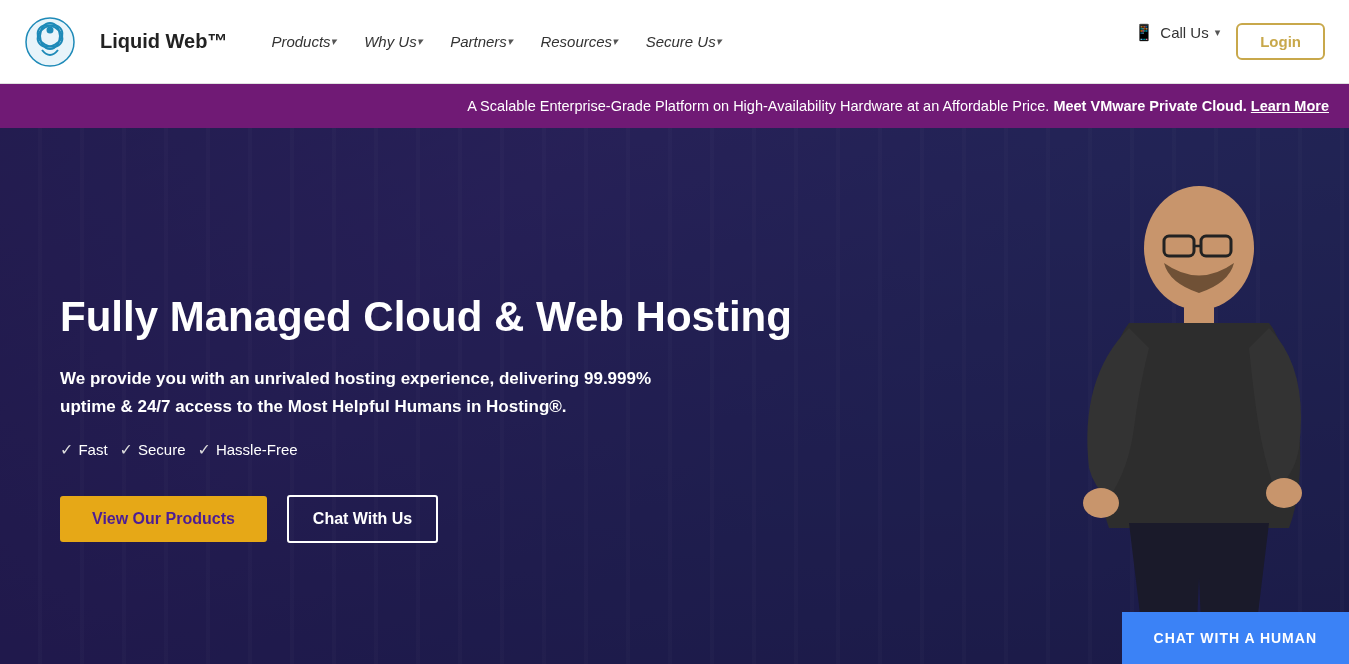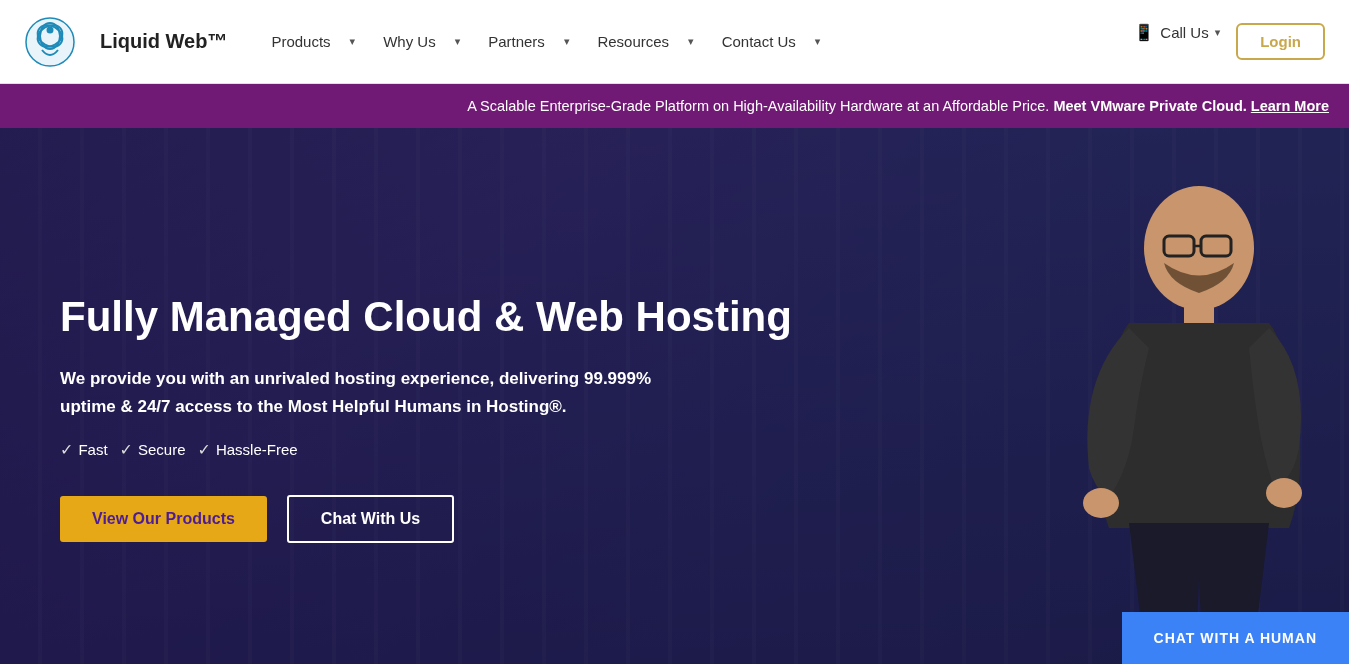--- a/index.html
+++ b/index.html
@@ -34,28 +34,29 @@
     }
     .nav-links {
       display: flex;
       align-items: center;
       gap: 4px;
       flex: 1;
     }
     .nav-item {
       display: flex;
       align-items: center;
-      gap: 19px;
+      gap: 0;
       padding: 8px 12px;
       font-size: 15px;
       color: #333;
       cursor: pointer;
       white-space: nowrap;
       text-decoration: none;
       font-weight: 500;
+      font-style: italic;
     }
     .nav-chevron {
       font-size: 11px;
       color: #555;
     }
     .nav-right {
       display: flex;
       align-items: flex-start;
       gap: 16px;
     }
@@ -172,21 +173,21 @@
       padding: 14px 32px;
       font-size: 16px;
       font-weight: 700;
       cursor: pointer;
       border-radius: 3px;
     }
     .btn-outline {
       background: transparent;
       color: #fff;
       border: 2px solid #fff;
-      padding: 13px 32px;
+      padding: 13px 24px;
       font-size: 16px;
       font-weight: 700;
       cursor: pointer;
       border-radius: 3px;
     }
 
     
     .hero-person {
       position: absolute;
       right: 0;
@@ -248,21 +249,21 @@
     </a>
     <a class="nav-item" href="#">
       <span>Partners</span>
       <span class="nav-chevron">▾</span>
     </a>
     <a class="nav-item" href="#">
       <span>Resources</span>
       <span class="nav-chevron">▾</span>
     </a>
     <a class="nav-item" href="#">
-      <span>Contact Us</span>
+      <span>Secure Us</span>
       <span class="nav-chevron">▾</span>
     </a>
   </div>
 
   <div class="nav-right">
     <div class="nav-call">
       <span class="phone-icon"></span>
       <span>Call Us</span>
       <span class="nav-chevron">▾</span>
     </div>

